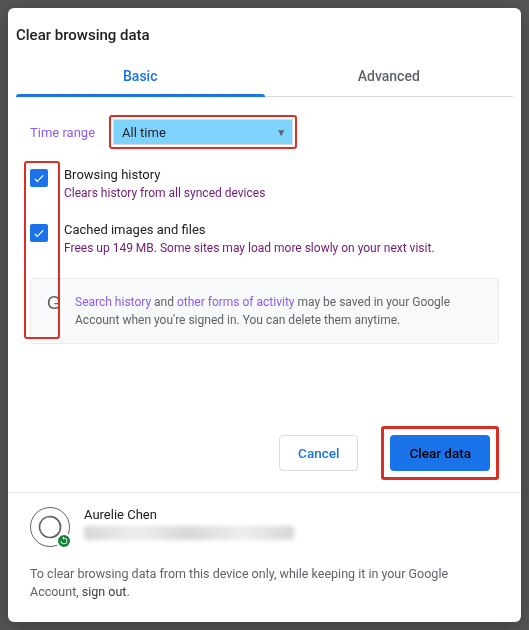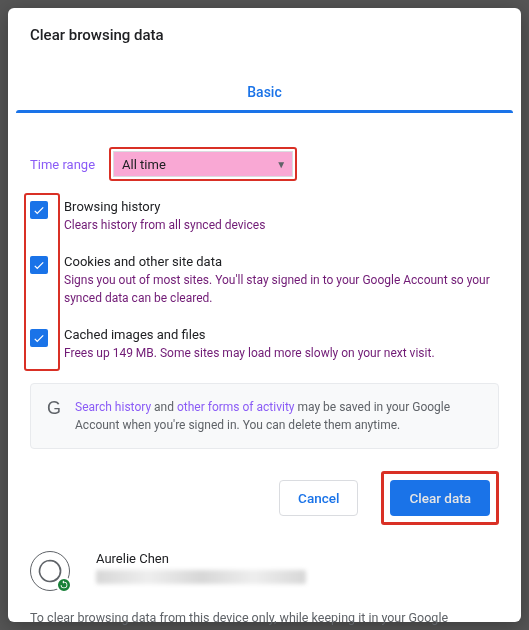--- a/index.html
+++ b/index.html
@@ -17,27 +17,27 @@
     background: #fff;
     border-radius: 6px;
     box-shadow: 0 4px 20px rgba(0,0,0,0.3);
     display: flex;
     flex-direction: column;
     color: #202124;
   }
   .title {
     font-size: 15px;
     font-weight: 500;
-    padding: 18px 22px 12px 22px;
+    padding: 18px 22px 12px 8px;
     color: #202124;
   }
   .tabs {
     display: flex;
     border-bottom: 1px solid #dadce0;
-    margin: 16px 8px;
+    margin: 0 8px;
   }
   .tab {
     flex: 1;
     text-align: center;
     padding: 12px 0;
     font-size: 14px;
     font-weight: 500;
     color: #5f6368;
     cursor: pointer;
     position: relative;
@@ -67,21 +67,21 @@
   .select-wrap {
     position:relative;
     border:2px solid #d93025;
     border-radius:3px;
     padding:2px;
   }
   .select {
     width:180px;
     height:26px;
     border:1px solid #dadce0;
-    background:#f9a8d4;
+    background:#7dd3fc;
     padding:0 22px 0 8px;
     font-size:13px;
     display:flex;
     align-items:center;
     position:relative;
   }
   .select .caret {
     position:absolute; right:6px; top:50%; transform:translateY(-50%);
     font-size:10px; color:#5f6368;
   }
@@ -147,25 +147,25 @@
     border:1px solid #dadce0;
     margin-right:6px;
   }
   .primary-wrap {
     border:3px solid #d93025;
     border-radius:3px;
     padding:6px;
   }
   .btn.primary {
     background:#1a73e8;
-    color:#e5e5e5;
+    color:#000000;
   }
   .divider { height:1px; background:#e8eaed; margin:0 0 14px 0; }
   .profile {
-    display:flex; gap:26px; align-items:flex-start;
+    display:flex; gap:14px; align-items:flex-start;
     padding:0 22px 10px 22px;
   }
   .avatar-wrap { position:relative; width:40px; height:40px; }
   .avatar {
     width:40px; height:40px; border-radius:50%;
     border:1.5px solid #5f6368;
     display:flex; align-items:center; justify-content:center;
     background:#fff;
   }
   .avatar svg { width:28px; height:28px; }
@@ -192,20 +192,21 @@
 </style>
 </head>
 <body>
 
 <div class="dialog">
 
   <div class="title">Clear browsing data</div>
 
   <div class="tabs">
     <div class="tab active">Basic</div>
+    <div class="tab">Advanced</div>
   </div>
 
   <div class="body">
 
     <div class="timerow">
       <span class="label">Time range</span>
       <div class="select-wrap">
         <div class="select">
           <span>All time</span>
           <span class="caret">▼</span>
@@ -221,31 +222,20 @@
           <svg viewBox="0 0 24 24">
               <path fill="#fff" d="M9 16.2l-3.5-3.5L4 14.2 9 19.2 20 8.2l-1.5-1.5z"></path>
             </svg>
         </div>
         <div class="check-text">
           <div class="ck-title">Browsing history</div>
           <div class="ck-desc">Clears history from all synced devices</div>
         </div>
       </div>
 
-      <div class="check-row">
-        <div class="check-box">
-          <svg viewBox="0 0 24 24">
-              <path fill="#fff" d="M9 16.2l-3.5-3.5L4 14.2 9 19.2 20 8.2l-1.5-1.5z"></path>
-            </svg>
-        </div>
-        <div class="check-text">
-          <div class="ck-title">Cookies and other site data</div>
-          <div class="ck-desc">Signs you out of most sites. You'll stay signed in to your Google Account so your synced data can be cleared.</div>
-        </div>
-      </div>
 
       <div class="check-row">
         <div class="check-box">
           <svg viewBox="0 0 24 24">
               <path fill="#fff" d="M9 16.2l-3.5-3.5L4 14.2 9 19.2 20 8.2l-1.5-1.5z"></path>
             </svg>
         </div>
         <div class="check-text">
           <div class="ck-title">Cached images and files</div>
           <div class="ck-desc">Frees up 149 MB. Some sites may load more slowly on your next visit.</div>

